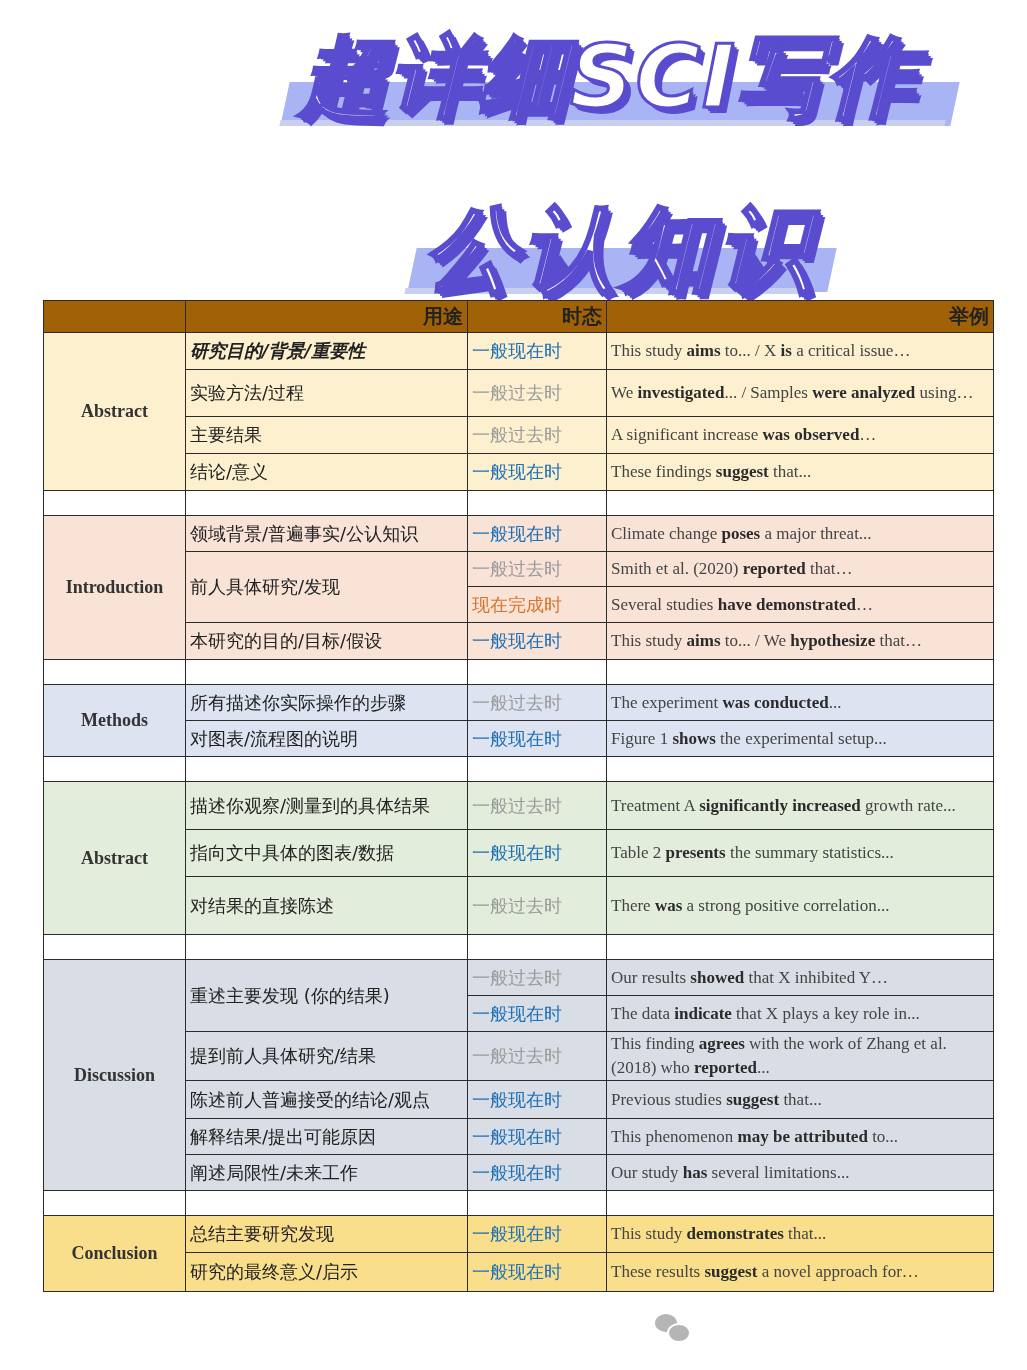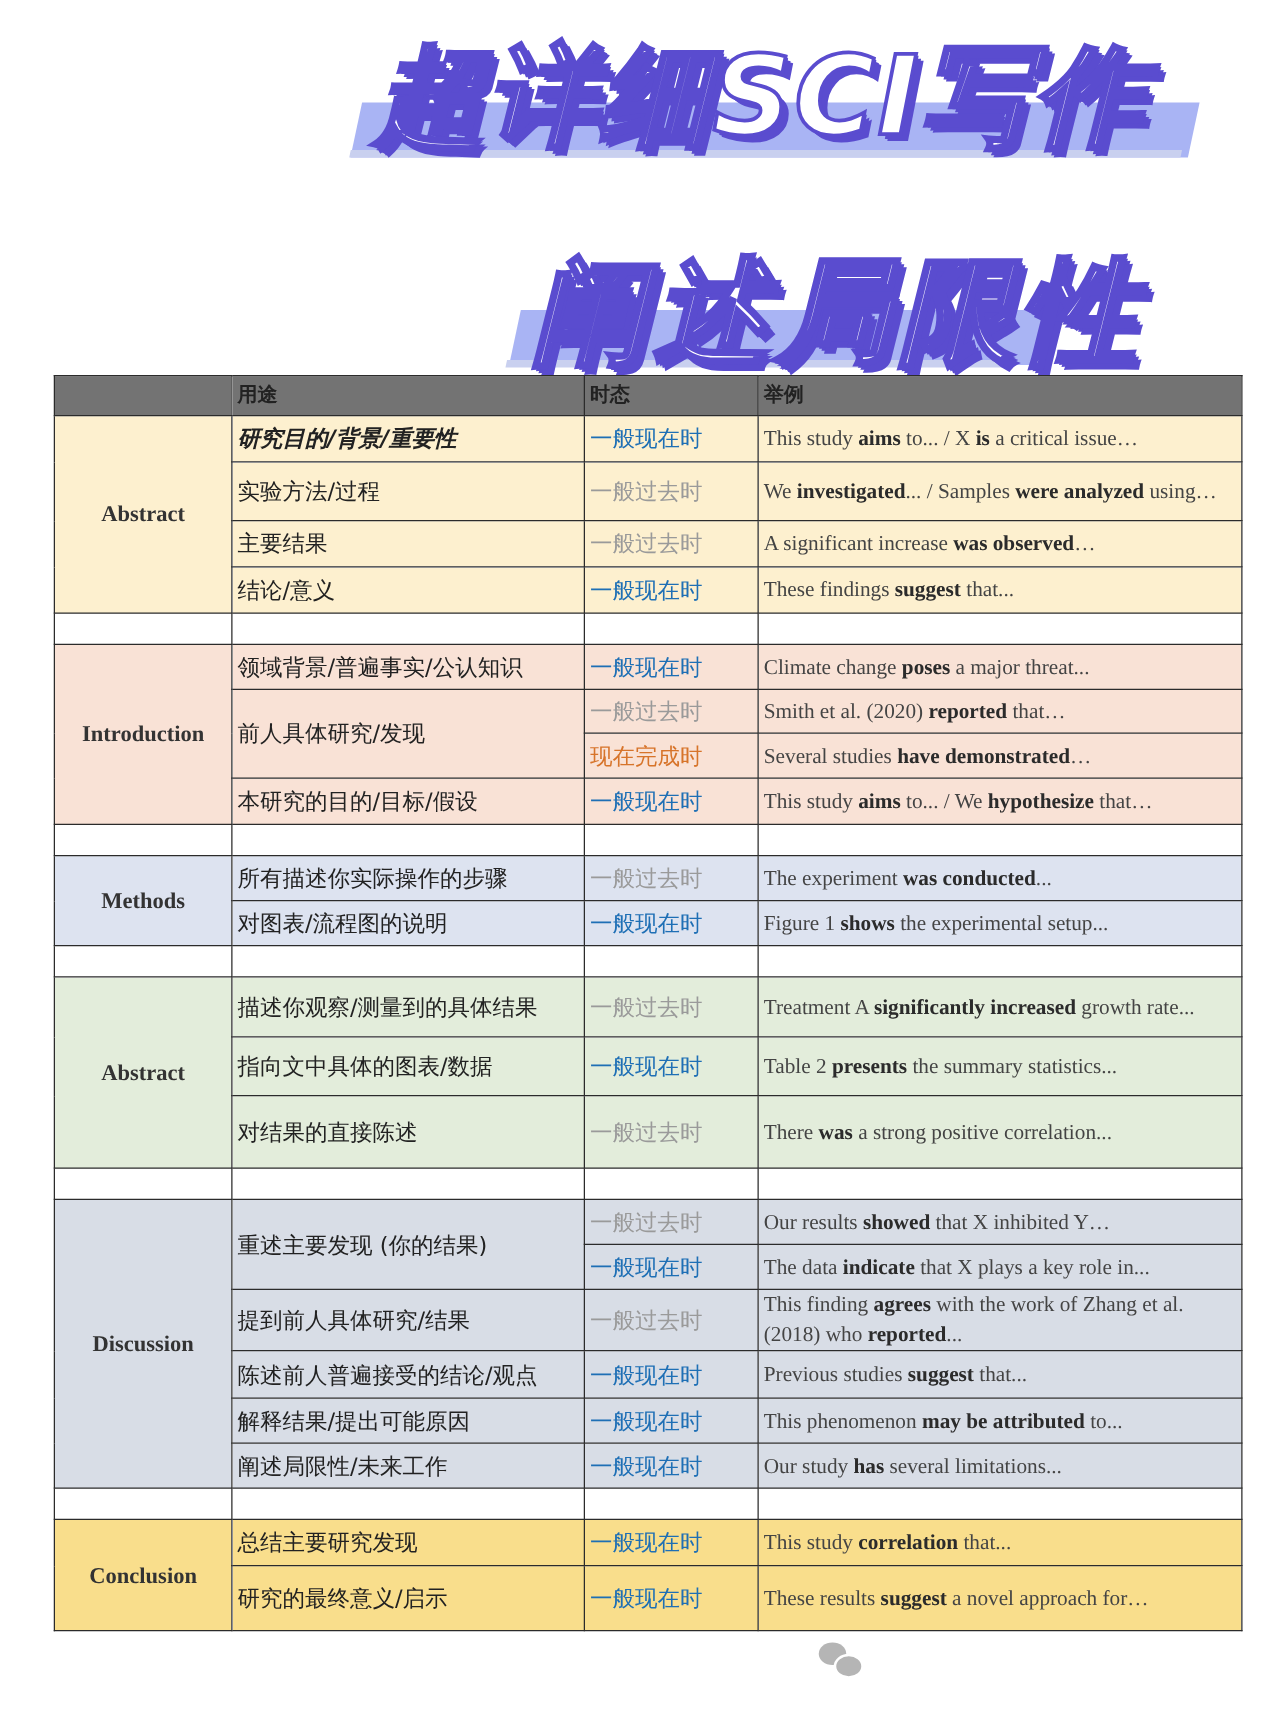--- a/index.html
+++ b/index.html
@@ -7,21 +7,21 @@
          font-family:"DejaVu Sans", sans-serif; }
   .title-wrap { position:absolute; left:0; width:1027px; }
   .title-band { position:absolute; background:#a9b4f4; height:44px; transform:skewX(-12deg); }
   .title-band2 { position:absolute; background:#c9d0ef; height:6px; transform:skewX(-12deg); }
   .title-text { position:absolute; font-family:"DejaVu Sans", sans-serif; font-weight:bold;
     color:#ffffff; font-style:italic; letter-spacing:2px; white-space:nowrap;
     -webkit-text-stroke:3px #5a4ccf;
     text-shadow:6px 6px 0 #5a4ccf, 4px 4px 0 #5a4ccf, 2px 2px 0 #5a4ccf; }
   table.guide { position:absolute; left:43px; top:300px; border-collapse:collapse; table-layout:fixed; }
   table.guide td, table.guide th { border:1.5px solid #2b2b2b; padding:0 4px; overflow:hidden; }
-  table.guide th { background:#737373; font-family:"DejaVu Sans", sans-serif; font-weight:bold; font-size:16px; color:#222; height:31px; text-align:left; }
+  table.guide th { background:#a16207; font-family:"DejaVu Sans", sans-serif; font-weight:bold; font-size:20px; color:#222; height:31px; text-align:right; }
   td.sec { text-align:center; font-family:"Liberation Serif", serif; font-weight:bold; font-size:18px; color:#333; }
   td.use { font-family:"DejaVu Sans", sans-serif; font-size:18px; color:#222; text-align:left; padding-left:6px; }
   td.use.bold { font-weight:bold;font-style:italic; }
   td.tense { text-align:left; font-family:"DejaVu Sans", sans-serif; font-size:18px; }
   td.ex { font-family:"Liberation Serif", serif; font-size:17px; color:#444; line-height:24px; padding-left:5px; }
   td.ex b { color:#2b2b2b; }
   .t-present { color:#1e6fb5; }
   .t-past { color:#9a9a9a; }
   .t-perfect { color:#d7742a; }
   tr.spacer td { background:#ffffff; height:24px; }
@@ -39,21 +39,21 @@
 </style>
 </head>
 <body>
 
 <div class="title-wrap">
   <div class="title-band" style="left:285px; top:82px; width:670px;"></div>
   <div class="title-band2" style="left:280px; top:120px; width:665px;"></div>
   <div class="title-text" style="left:300px; top:18px; font-size:88px;">超详细SCI写作</div>
   <div class="title-band" style="left:412px; top:248px; width:420px;"></div>
   <div class="title-band2" style="left:405px; top:288px; width:400px;"></div>
-  <div class="title-text" style="left:425px; top:188px; font-size:92px; letter-spacing:6px;">阐述局限性</div>
+  <div class="title-text" style="left:425px; top:188px; font-size:92px; letter-spacing:6px;">公认知识</div>
 </div>
 
 <table class="guide">
   <colgroup>
     <col style="width:142px">
       <col style="width:282px">
       <col style="width:139px">
       <col style="width:387px">
   </colgroup>
   <thead>
@@ -196,23 +196,23 @@
         <td></td>
         <td></td>
         <td></td>
         <td></td>
       </tr>
 
     <tr class="bg-conclusion" style="height:37px">
       <td class="sec" rowspan="2">Conclusion</td>
       <td class="use">总结主要研究发现</td>
       <td class="tense t-present">一般现在时</td>
-      <td class="ex">This study <b>correlation</b> that...</td>
-    </tr>
-    <tr class="bg-conclusion" style="height:52px">
+      <td class="ex">This study <b>demonstrates</b> that...</td>
+    </tr>
+    <tr class="bg-conclusion" style="height:39px">
       <td class="use">研究的最终意义/启示</td>
       <td class="tense t-present">一般现在时</td>
       <td class="ex">These results <b>suggest</b> a novel approach for…</td>
     </tr>
   </tbody>
 </table>
 
 <div class="footer">
   <span class="wechat">
     <span class="bubble1"></span>

